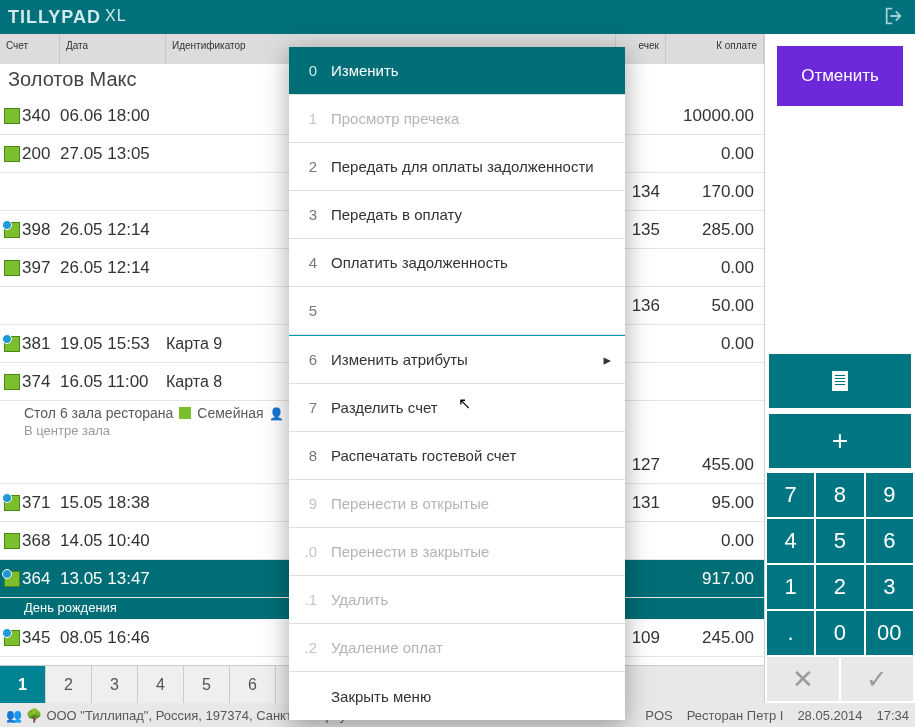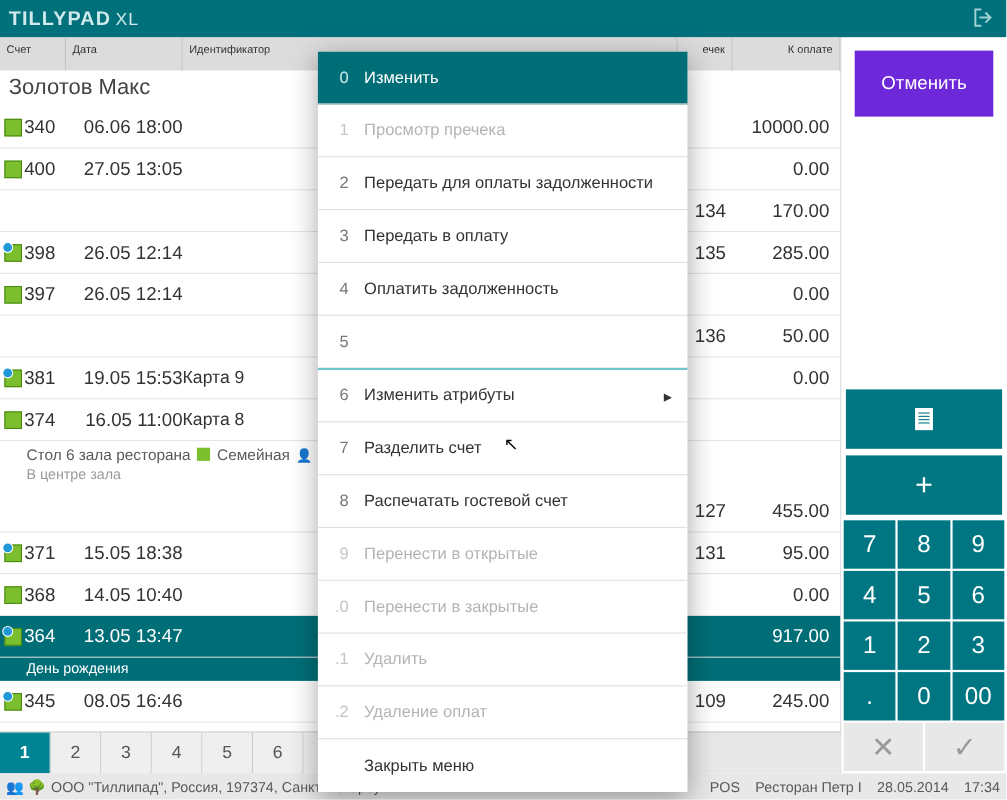--- a/index.html
+++ b/index.html
@@ -1,20 +1,20 @@
 <!DOCTYPE html>
 <html><head>
 <meta charset="utf-8">
 <style>
   * { box-sizing: border-box; margin: 0; padding: 0; font-family: "Segoe UI", Arial, sans-serif; }
   body { width: 915px; height: 727px; background: #fff; overflow: hidden; position: relative; }
 
   
   .titlebar { height: 34px; background: #00707a; display: flex; align-items: center; color: #cfe9ec; font-size: 18px; letter-spacing: 1px; padding: 0 8px; font-weight: 300; }
-  .titlebar .brand { flex: 1; display:flex; align-items:flex-end; gap:4px;}
+  .titlebar .brand { flex: 1; display:flex; align-items:flex-start; gap:4px;}
   .titlebar .logo { font-weight:600; }
   .titlebar .xl { font-weight:400; font-size:16px; }
   .titlebar .exit { width:24px; height:24px; cursor:pointer; color:#9fd0d5; }
 
   
   .main { display:flex; height: calc(100% - 34px - 24px); }
   .left { flex:1; display:flex; flex-direction:column; border-right:1px solid #d0d0d0; }
   .right { width:150px; display:flex; flex-direction:column; background:#fff; }
 
   
@@ -26,21 +26,21 @@
   .ch-prech { width:50px; text-align:right;}
   .ch-opl { width:98px; text-align:right;}
 
   
   .cust { font-size:20px; color:#444; padding:4px 8px 6px 8px; }
 
   
   .rows { flex:1; overflow:hidden; }
   .row { display:flex; align-items:center; height:38px; border-bottom:1px solid #e5e5e5; font-size:17px; color:#333; }
   .row .cell-schet { width:60px; padding-left:4px; display:flex; align-items:center; gap:2px;}
-  .row .cell-data { width:106px;text-align:right; }
+  .row .cell-data { width:106px; }
   .row .cell-ident { flex:1; font-size:16px;}
   .row .cell-prech { width:50px; text-align:right; padding-right:6px;}
   .row .cell-opl { width:98px; text-align:right; padding-right:10px;}
   .flag { width:16px; height:16px; background:#7bbf2e; display:inline-block; border:1px solid #4b8a12;}
   .flag.pin { position:relative; }
   .flag.pin::after{content:"";position:absolute;width:8px;height:8px;border-radius:50%;background:#1e98d6;left:-3px;top:-3px;border:1px solid #fff;}
   .row.sel { background:#006e77; color:#fff; }
   .row.sel .flag{background:#7bbf2e;}
   .subinfo1 { font-size:14px; color:#5a5a5a; padding:4px 8px 0 24px; display:flex; align-items:center; gap:6px;}
   .subinfo2 { font-size:13px; color:#9a9a9a; padding:2px 8px 8px 24px;}
@@ -116,21 +116,21 @@
             <span>340</span>
           </div>
           <div class="cell-data">06.06 18:00</div>
           <div class="cell-ident"></div>
           <div class="cell-prech"></div>
           <div class="cell-opl">10000.00</div>
         </div>
         <div class="row">
           <div class="cell-schet">
             <span class="flag"></span>
-            <span>400</span>
+            <span>200</span>
           </div>
           <div class="cell-data">27.05 13:05</div>
           <div class="cell-ident"></div>
           <div class="cell-prech"></div>
           <div class="cell-opl">0.00</div>
         </div>
         <div class="row">
           <div class="cell-schet"></div>
           <div class="cell-data"></div>
           <div class="cell-ident"></div>

